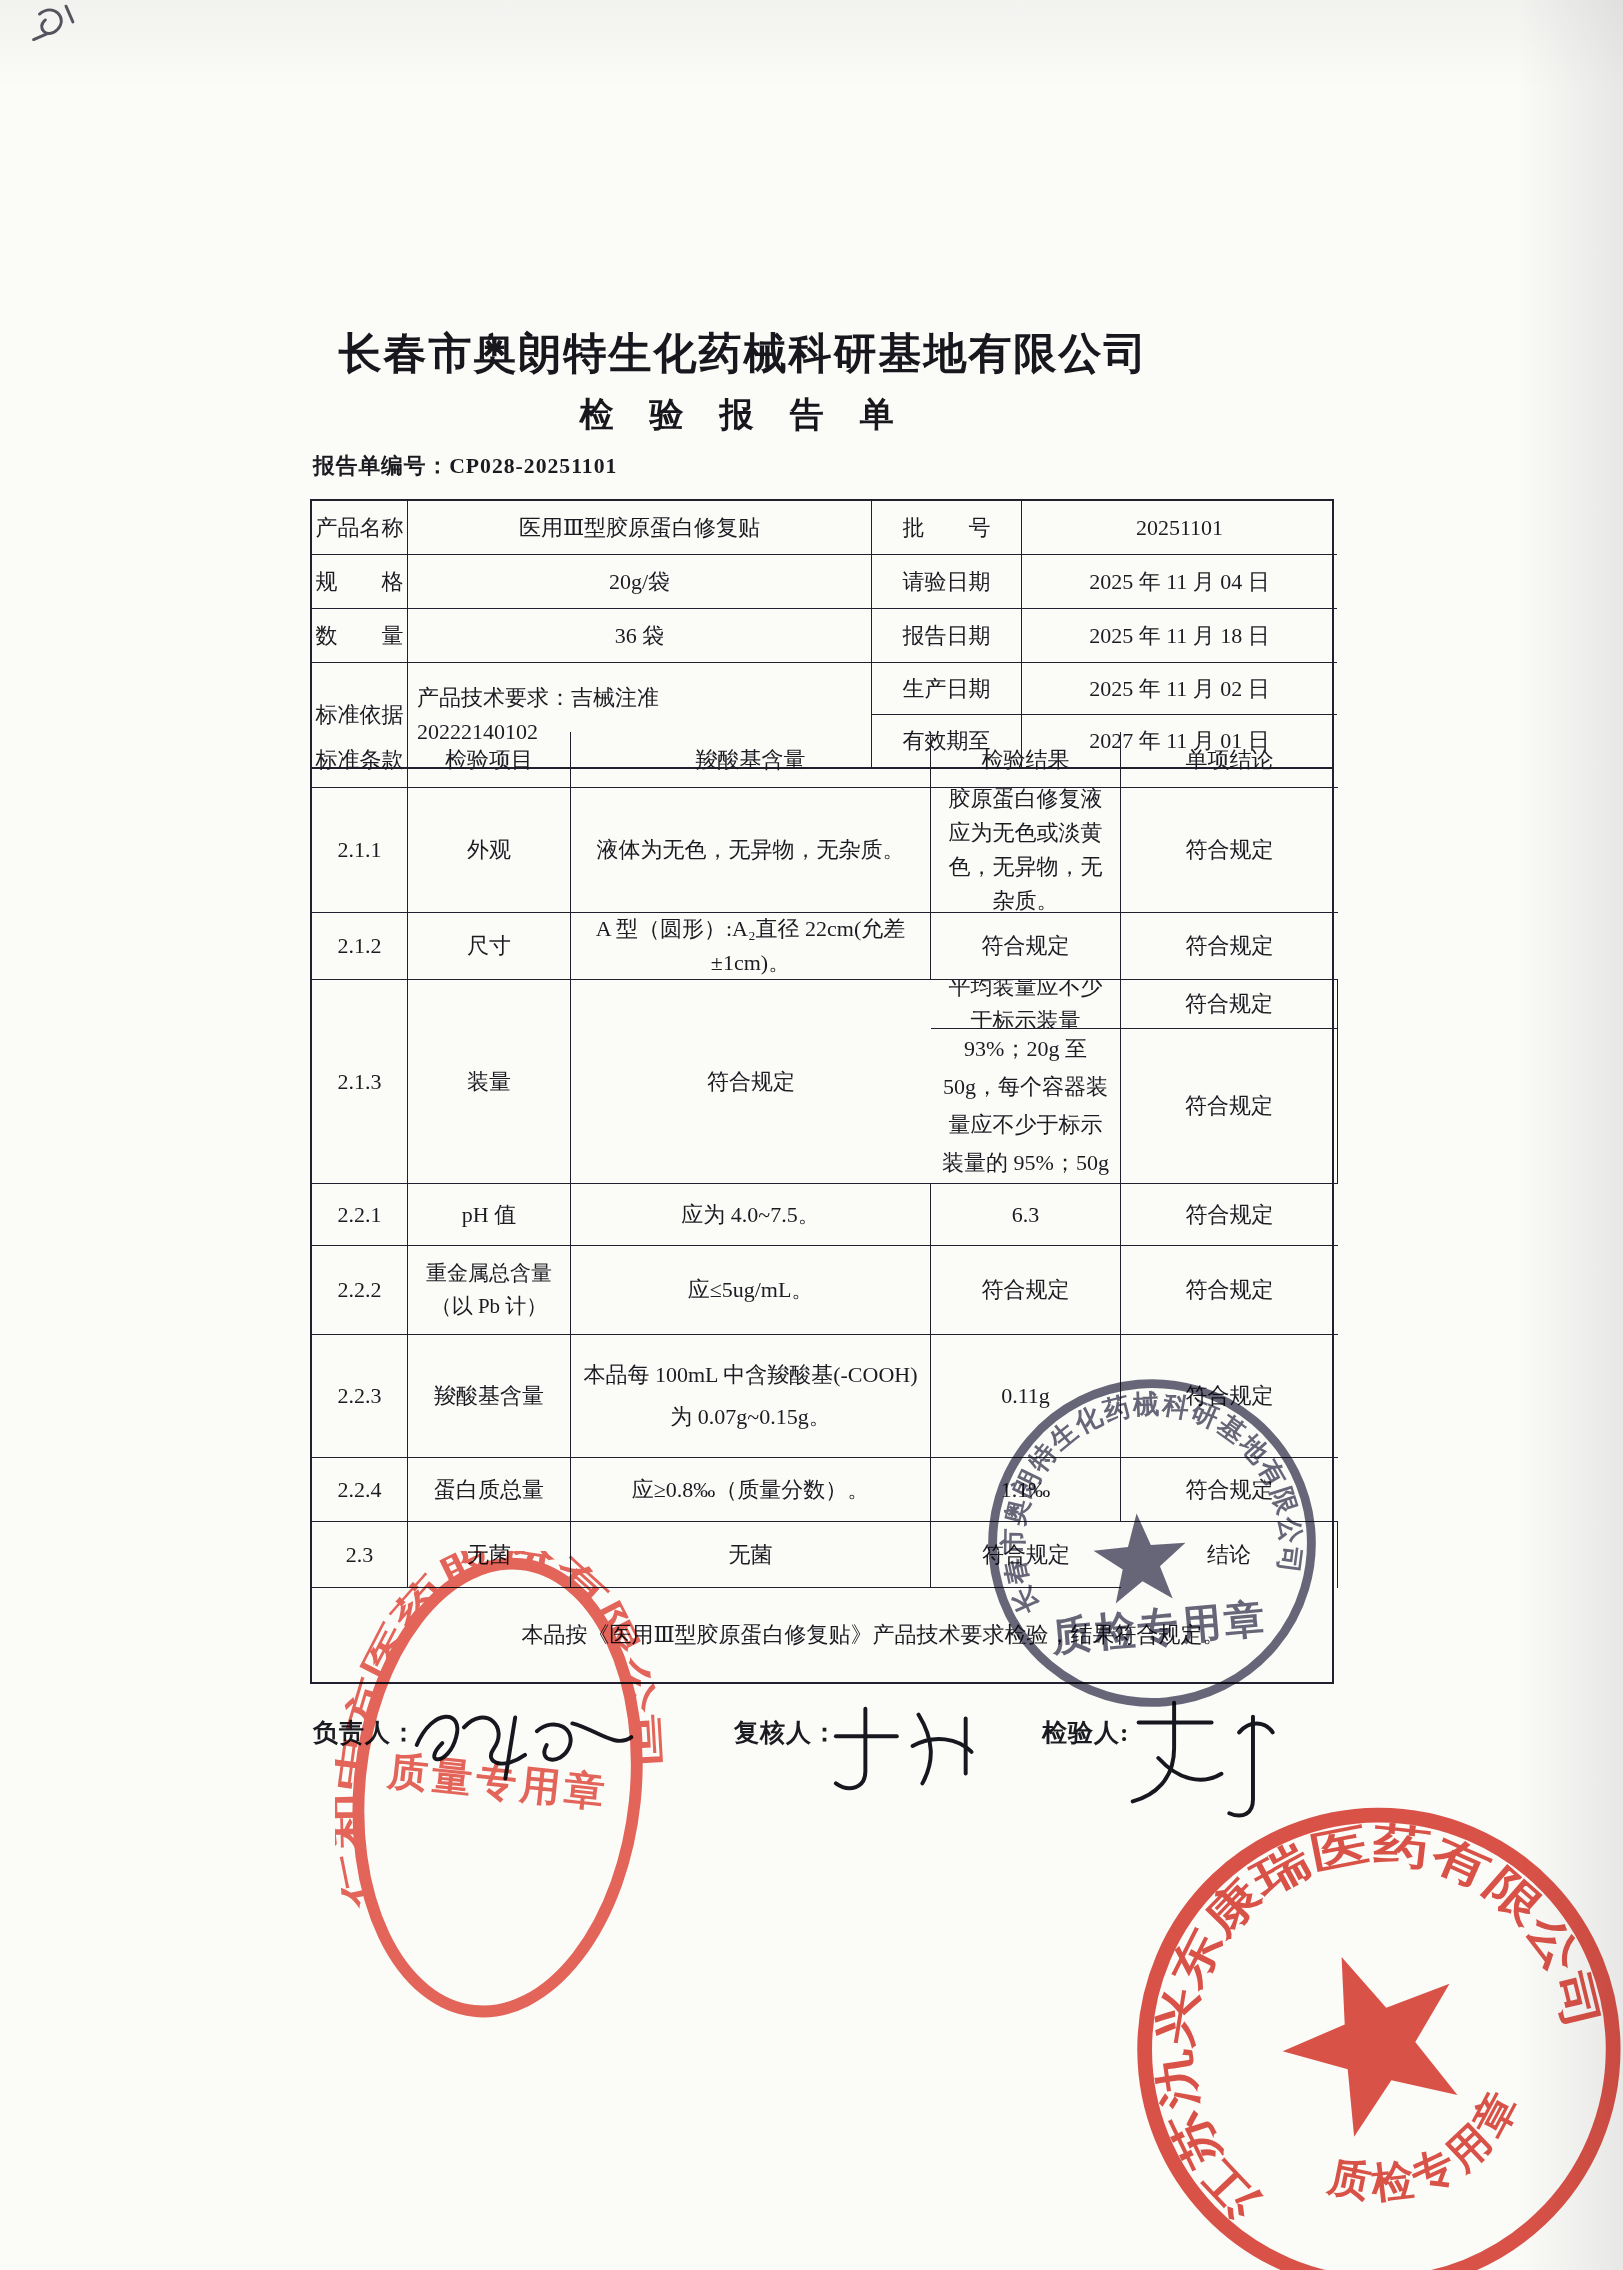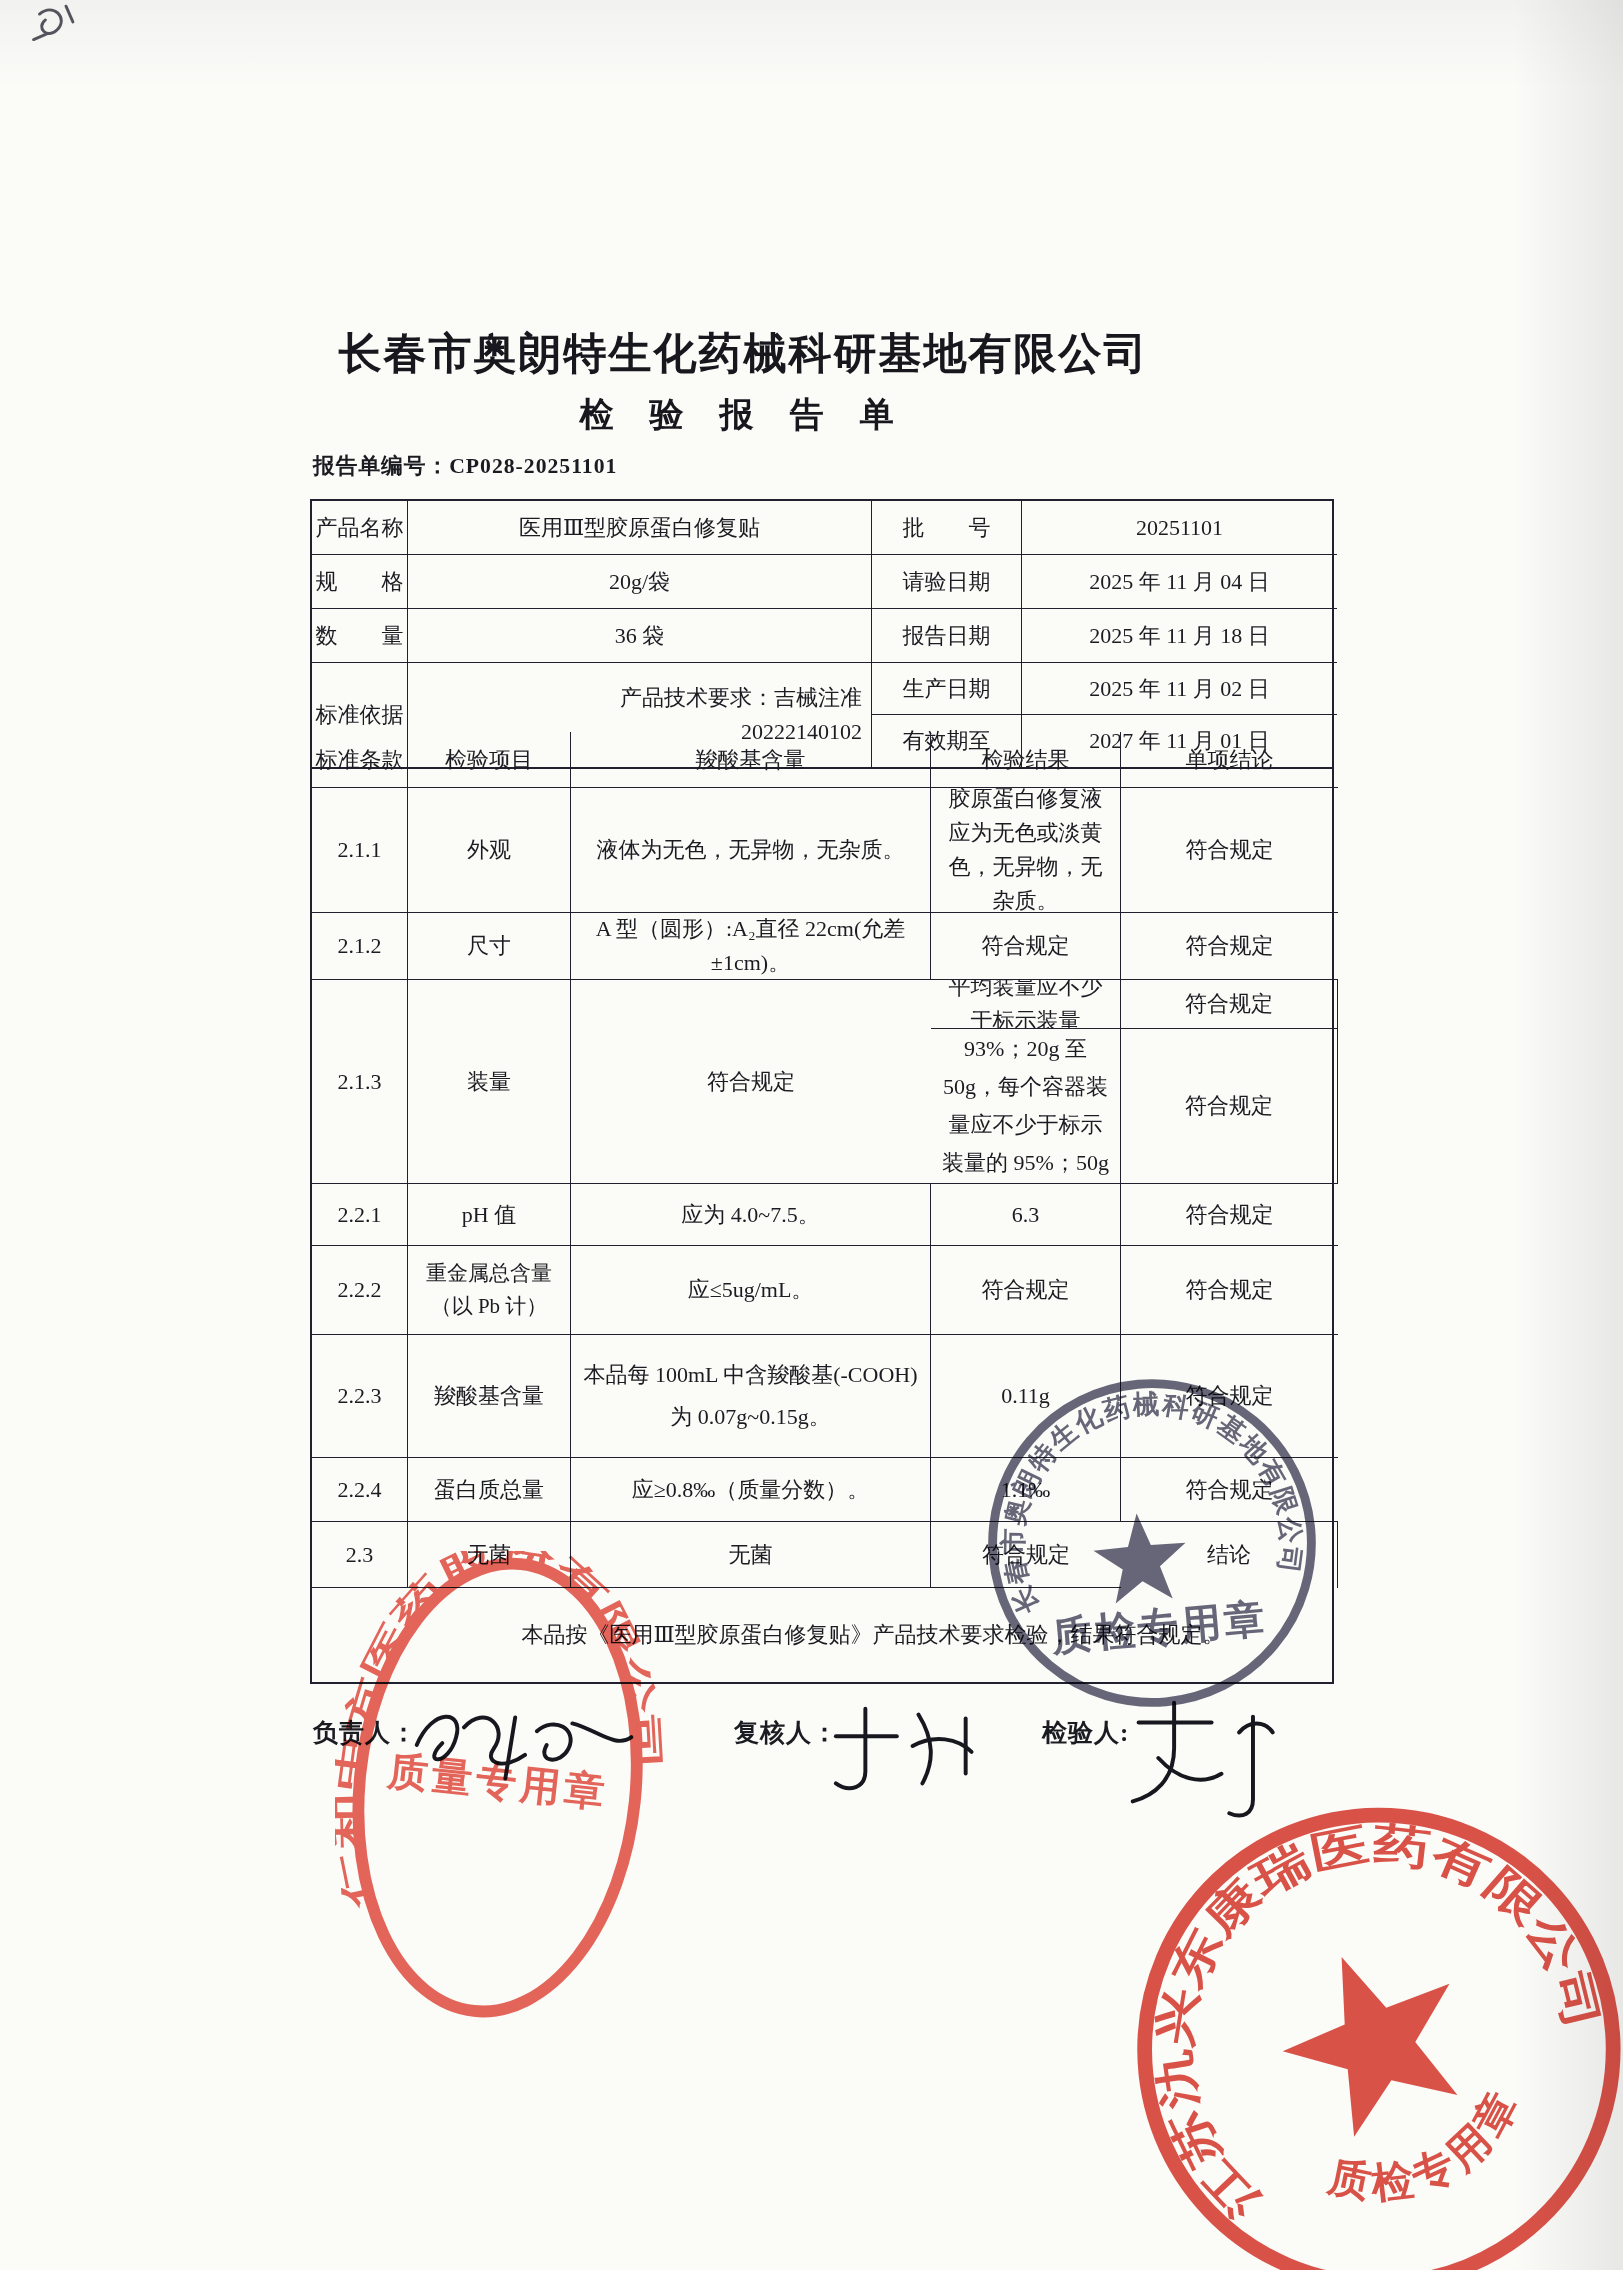--- a/index.html
+++ b/index.html
@@ -43,21 +43,21 @@
   .c {
     border-right:1.6px solid #20202e; border-bottom:1.6px solid #20202e;
     display:flex; align-items:center; justify-content:center;
     text-align:center; font-size:22px; line-height:1.45;
     overflow:hidden;
   }
   .c.nr { border-right:none; }
   .c.nb { border-bottom:none; }
   .c.txt { padding:3px 8.9px; line-height:1.55; }
   .c.small { font-size:21px; }
-  .c .two-line { display:block; width:100%; text-align:right; }
+  .c .two-line { display:block; width:100%; text-align:left; }
   .sig-label { position:absolute; font-size:25px; font-weight:bold; letter-spacing:1px; }
   svg.overlay { position:absolute; pointer-events:none; }
   .stamp { mix-blend-mode:multiply; }
 </style>
 </head>
 <body>
 
 <div class="top-shade"></div>
 <div class="edge-shade"></div>
 

